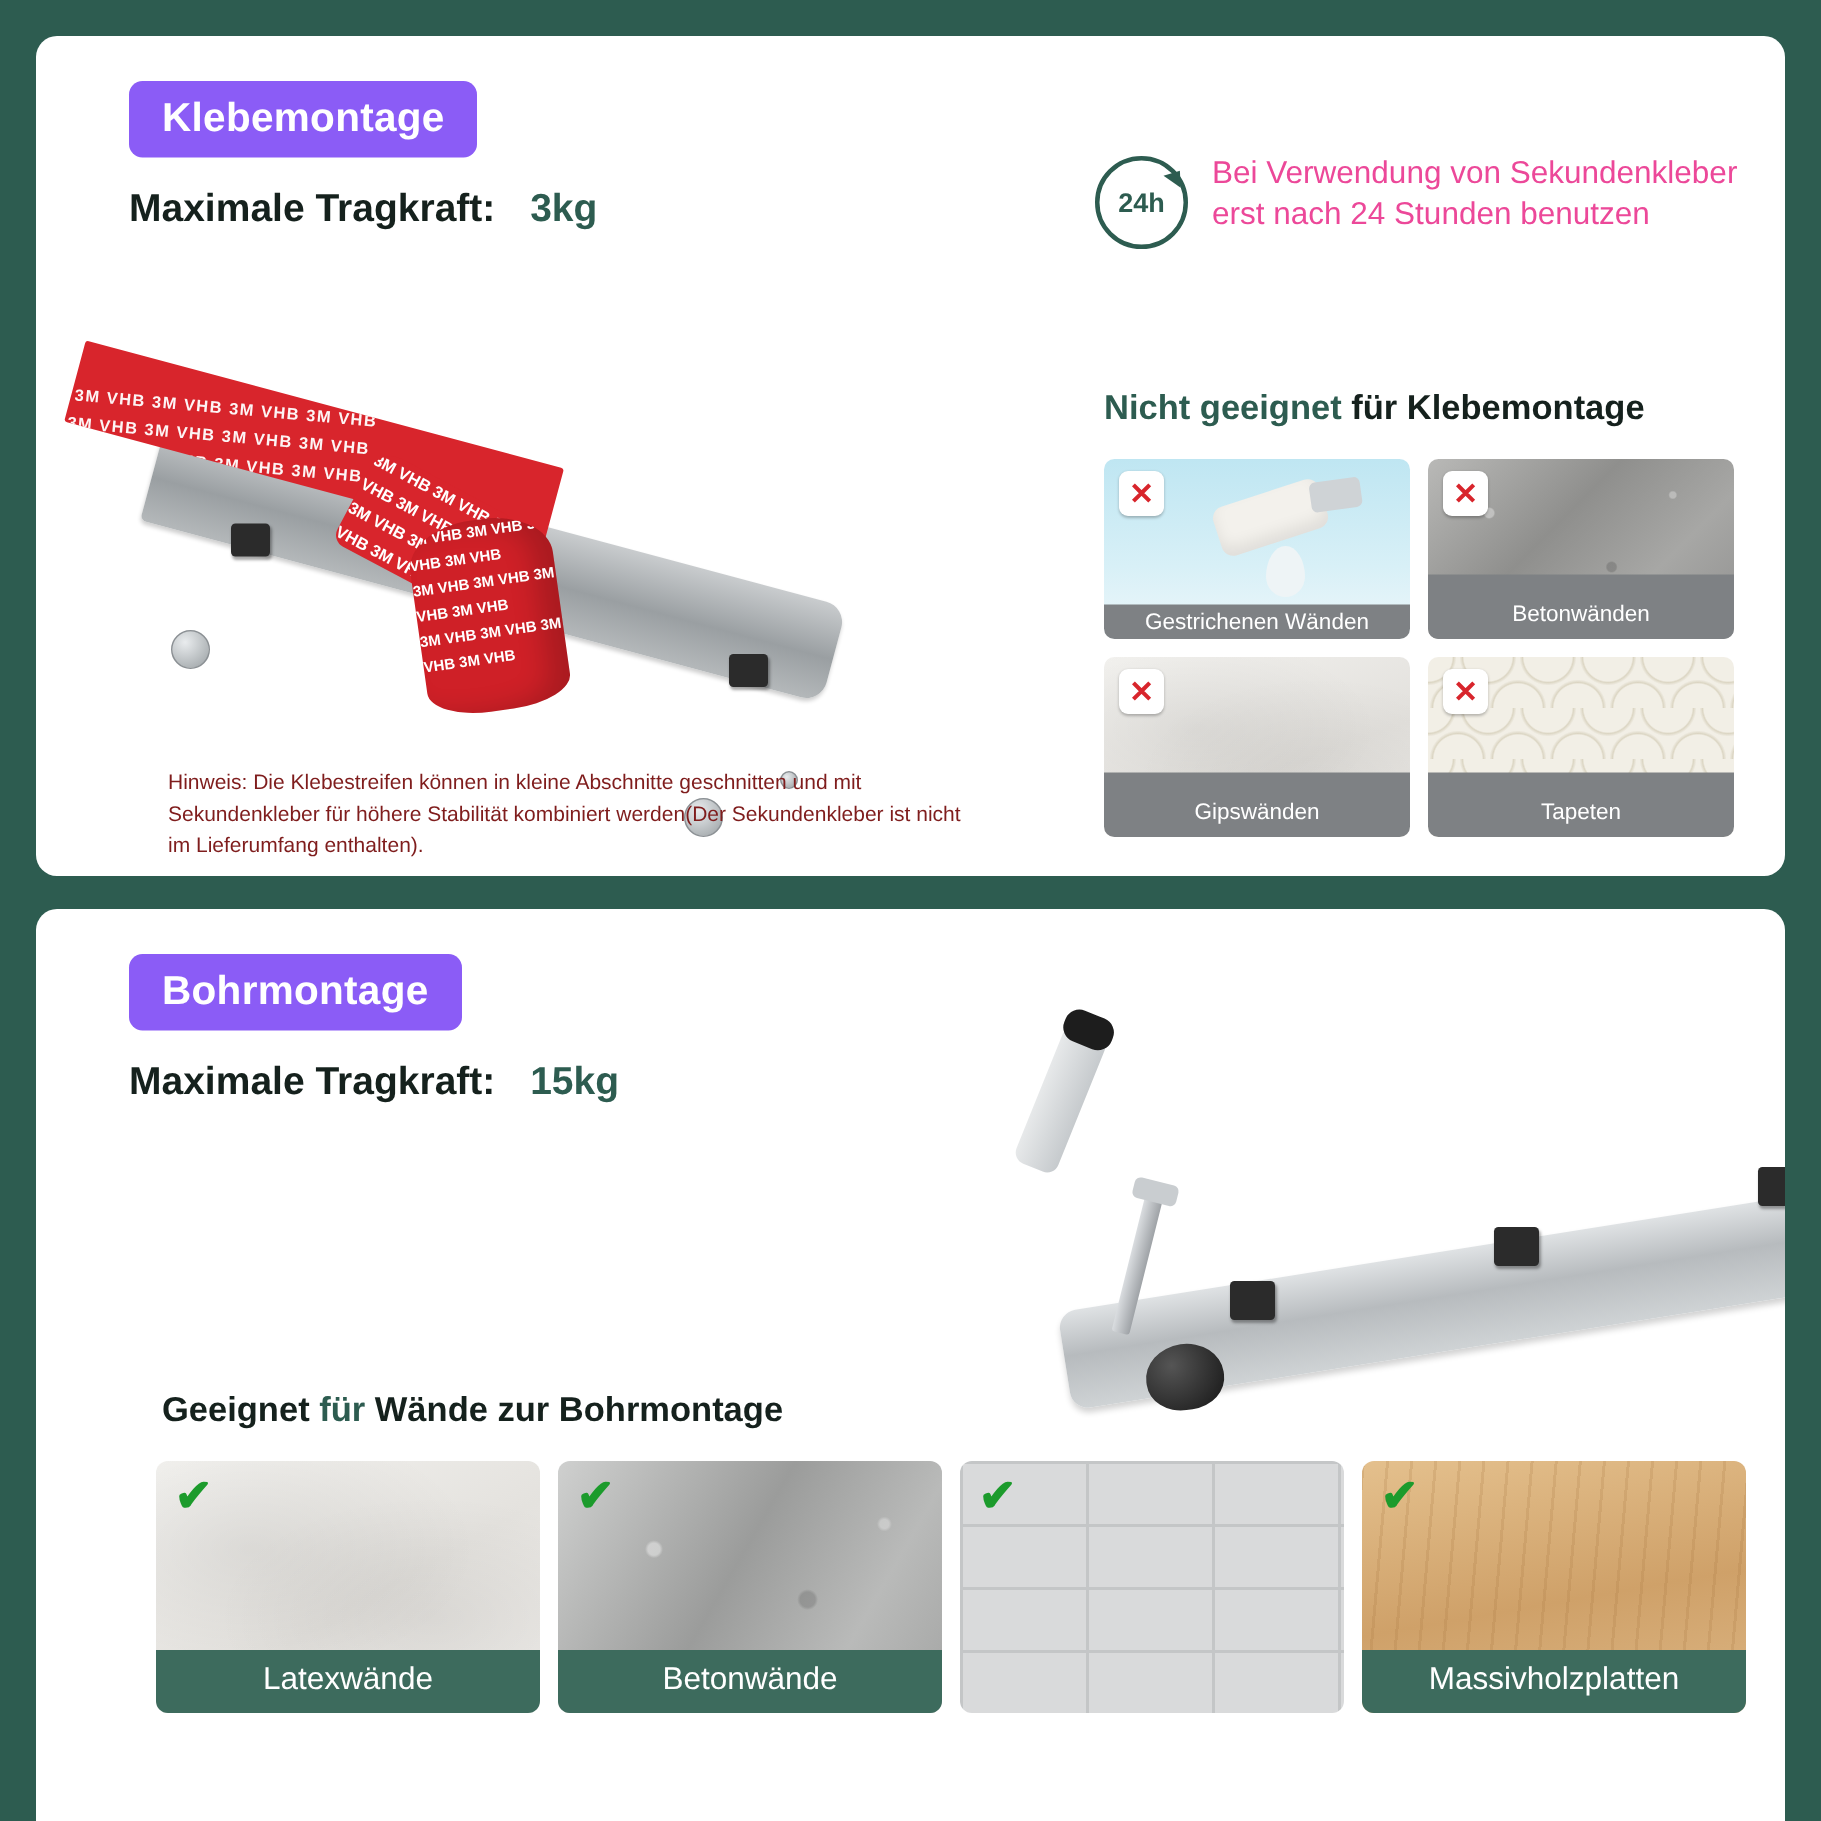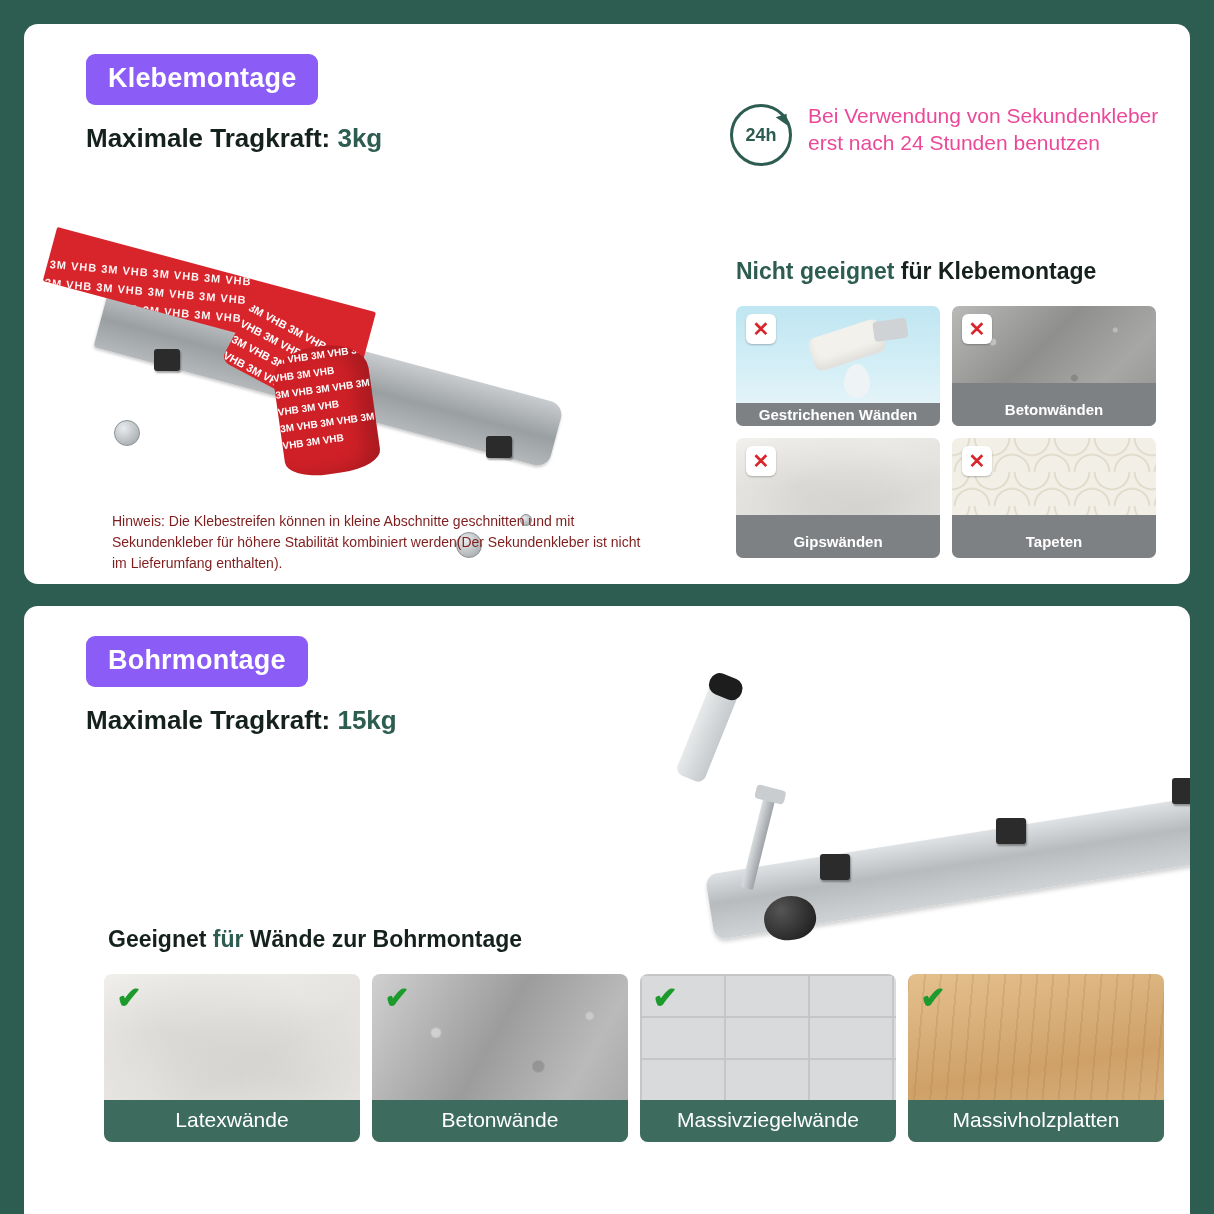--- a/index.html
+++ b/index.html
@@ -32,21 +32,21 @@
     border-radius:9px;
     letter-spacing:0.2px;
   }
   .section-head { position:absolute; left:62px; top:30px; }
   .load-line {
     font-size:26px;
     font-weight:bold;
     color:#15211d;
     margin-top:18px;
   }
-  .load-line .val { color:#2d5c50; font-weight:bold; }
+  .load-line .val { color:#2d5c50; font-weight:bold;margin-left:16px; }
 
   
   .note24 {
     position:absolute; left:706px; top:78px; width:440px;
     display:flex; align-items:flex-start; gap:16px;
   }
   .clock {
     flex:0 0 auto;
     width:62px; height:62px; border-radius:50%;
     border:3px solid #2d5c50;
@@ -134,21 +134,21 @@
   .grid-not { position:absolute; left:712px; top:282px; width:420px; }
   .tile-row { display:flex; gap:12px; margin-bottom:12px; }
   .tile {
     position:relative; width:204px; height:120px;
     border-radius:7px; overflow:hidden;
   }
   .tile .cap {
     position:absolute; left:0; right:0; bottom:0;
     background:#7e8184; color:#fff;
     font-size:15px; text-align:center;
-    padding:18px 2px 8px 2px; line-height:1.15;font-weight:bold;
+    padding:18px 2px 8px 2px; line-height:1.15;
   }
   .tile .cap.two { padding-top:3px; padding-bottom:3px; }
   .badge {
     position:absolute; left:10px; top:8px;
     width:30px; height:30px; border-radius:6px;
     background:#ffffff;
     display:flex; align-items:center; justify-content:center;
     font-size:20px; font-weight:bold;
     box-shadow:0 1px 2px rgba(0,0,0,.25);
   }
@@ -374,21 +374,20 @@
       <div class="tile-s bg-latex">
         <div class="badge v">✔</div>
         <div class="cap">Latexwände</div>
       </div>
       <div class="tile-s bg-concrete2">
         <div class="badge v">✔</div>
         <div class="cap">Betonwände</div>
       </div>
       <div class="tile-s bg-brick">
         <div class="badge v">✔</div>
-        <div class="cap">Massivziegelwände</div>
       </div>
       <div class="tile-s bg-wood">
         <div class="badge v">✔</div>
         <div class="cap">Massivholzplatten</div>
       </div>
     </div>
   </div>
 
 </div>
 

